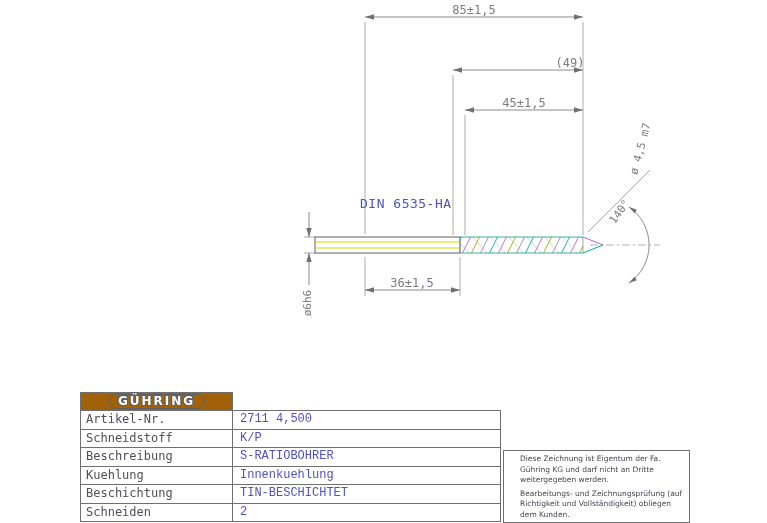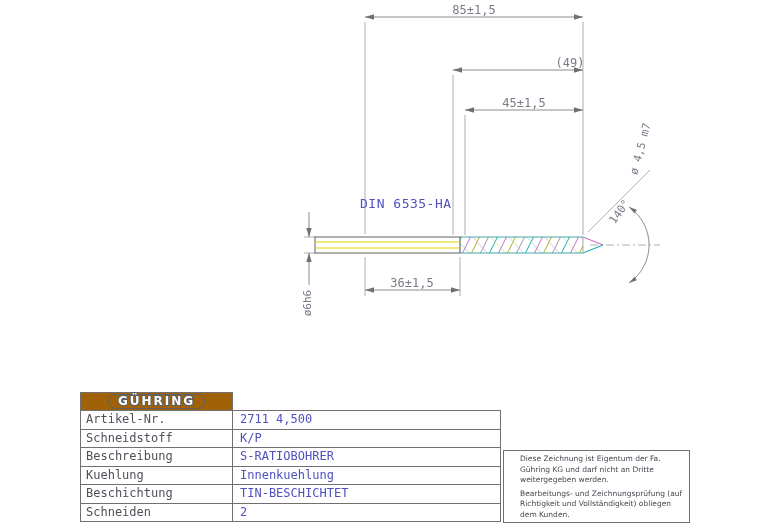--- a/index.html
+++ b/index.html
@@ -31,21 +31,21 @@
   }
   .logo-text{
     font-family:"DejaVu Sans",sans-serif;font-weight:bold;font-size:12px;letter-spacing:2px;
     color:#ffffff;
     text-shadow:-1px 0 #606060,1px 0 #606060,0 -1px #606060,0 1px #606060,
                 -1px -1px #606060,1px 1px #606060,-1px 1px #606060,1px -1px #606060;
     border:1px solid #606060;border-radius:8px;padding:0 9px;line-height:13px;display:inline-block;
   }
   .trow{display:flex;height:17.5px;border:1px solid #707070;margin-top:-1px;background:#fff;}
   .tlabel{width:146px;border-right:1px solid #707070;padding:1px 0 12px 5px;overflow:hidden;}
-  .tvalue{flex:1;padding:1px 0 0 7px;color:#5050c0;overflow:hidden;}
+  .tvalue{flex:1;padding:1px 0 0 7px;color:#5050c0;overflow:hidden;font-family:Liberation Mono, monospace;}
   
   .disclaimer{
     position:absolute;left:503px;top:450px;width:187px;height:73px;box-sizing:border-box;
     border:1px solid #707070;padding:3px 4px;background:#fff;
     font-family:"DejaVu Sans",sans-serif;font-size:7.5px;line-height:1.4;color:#45454f;
   }
   .disclaimer p{margin:0 0 3px 12px;}
 </style>
 </head>
 <body>

